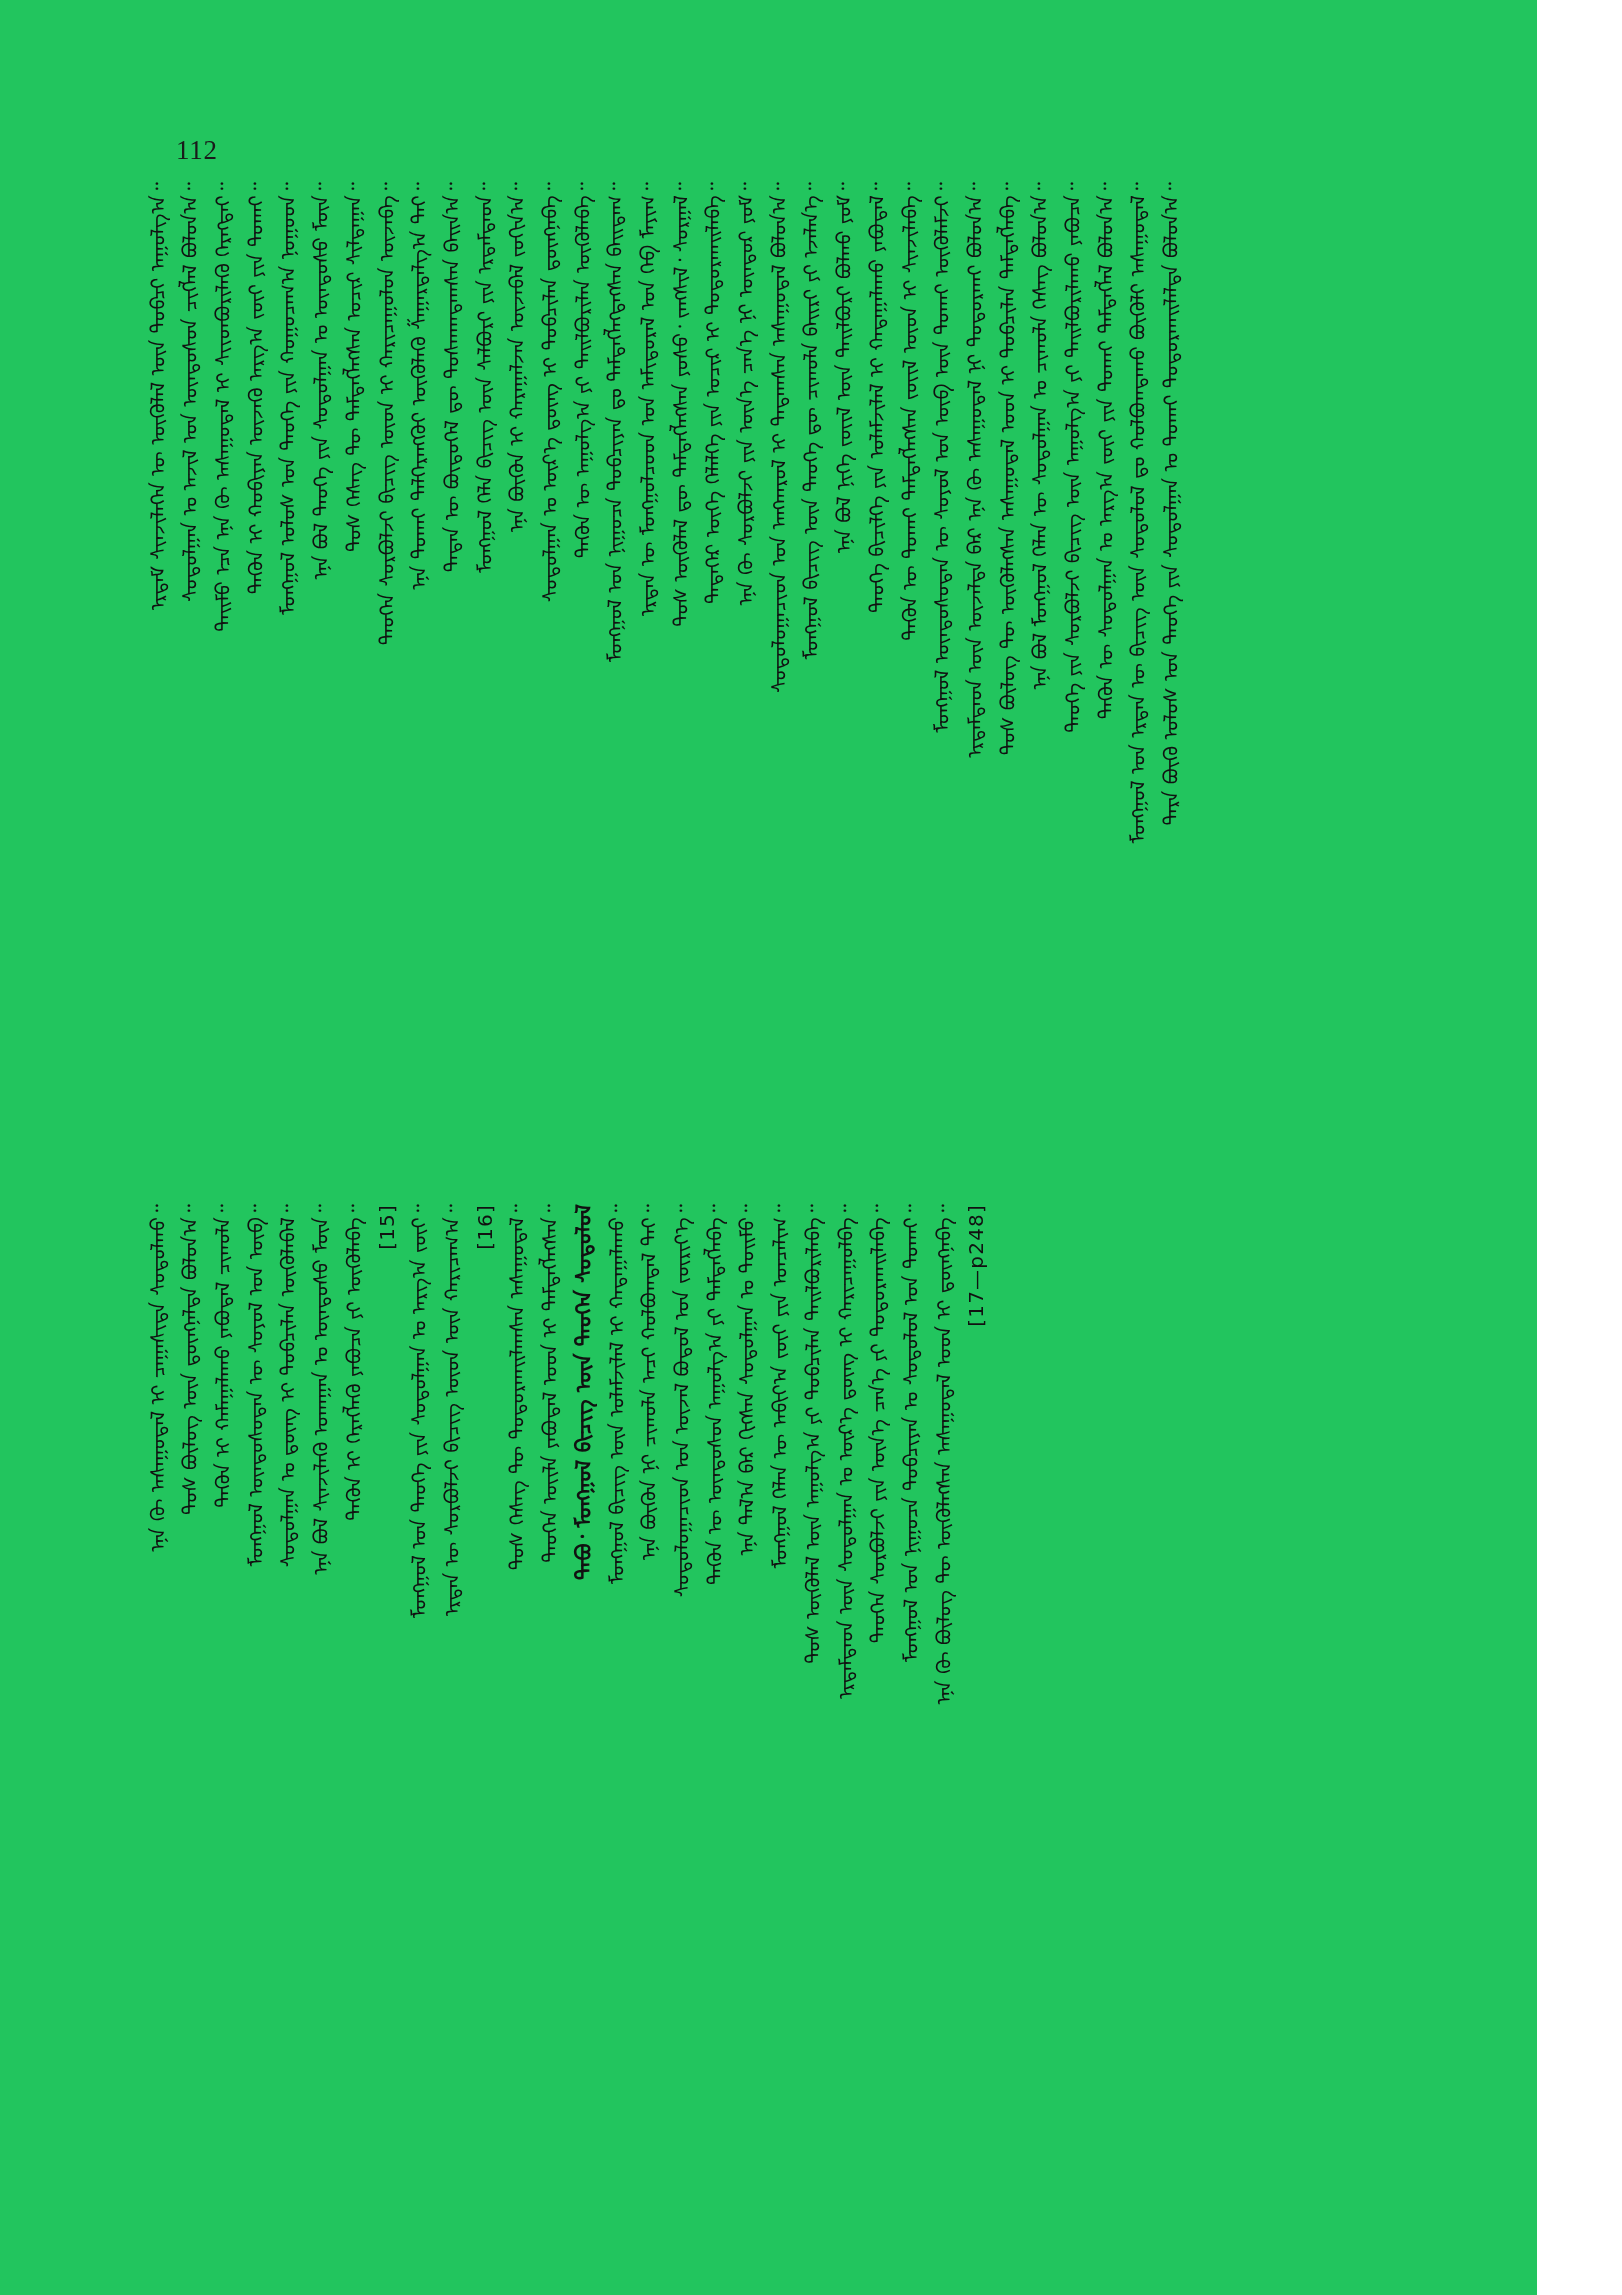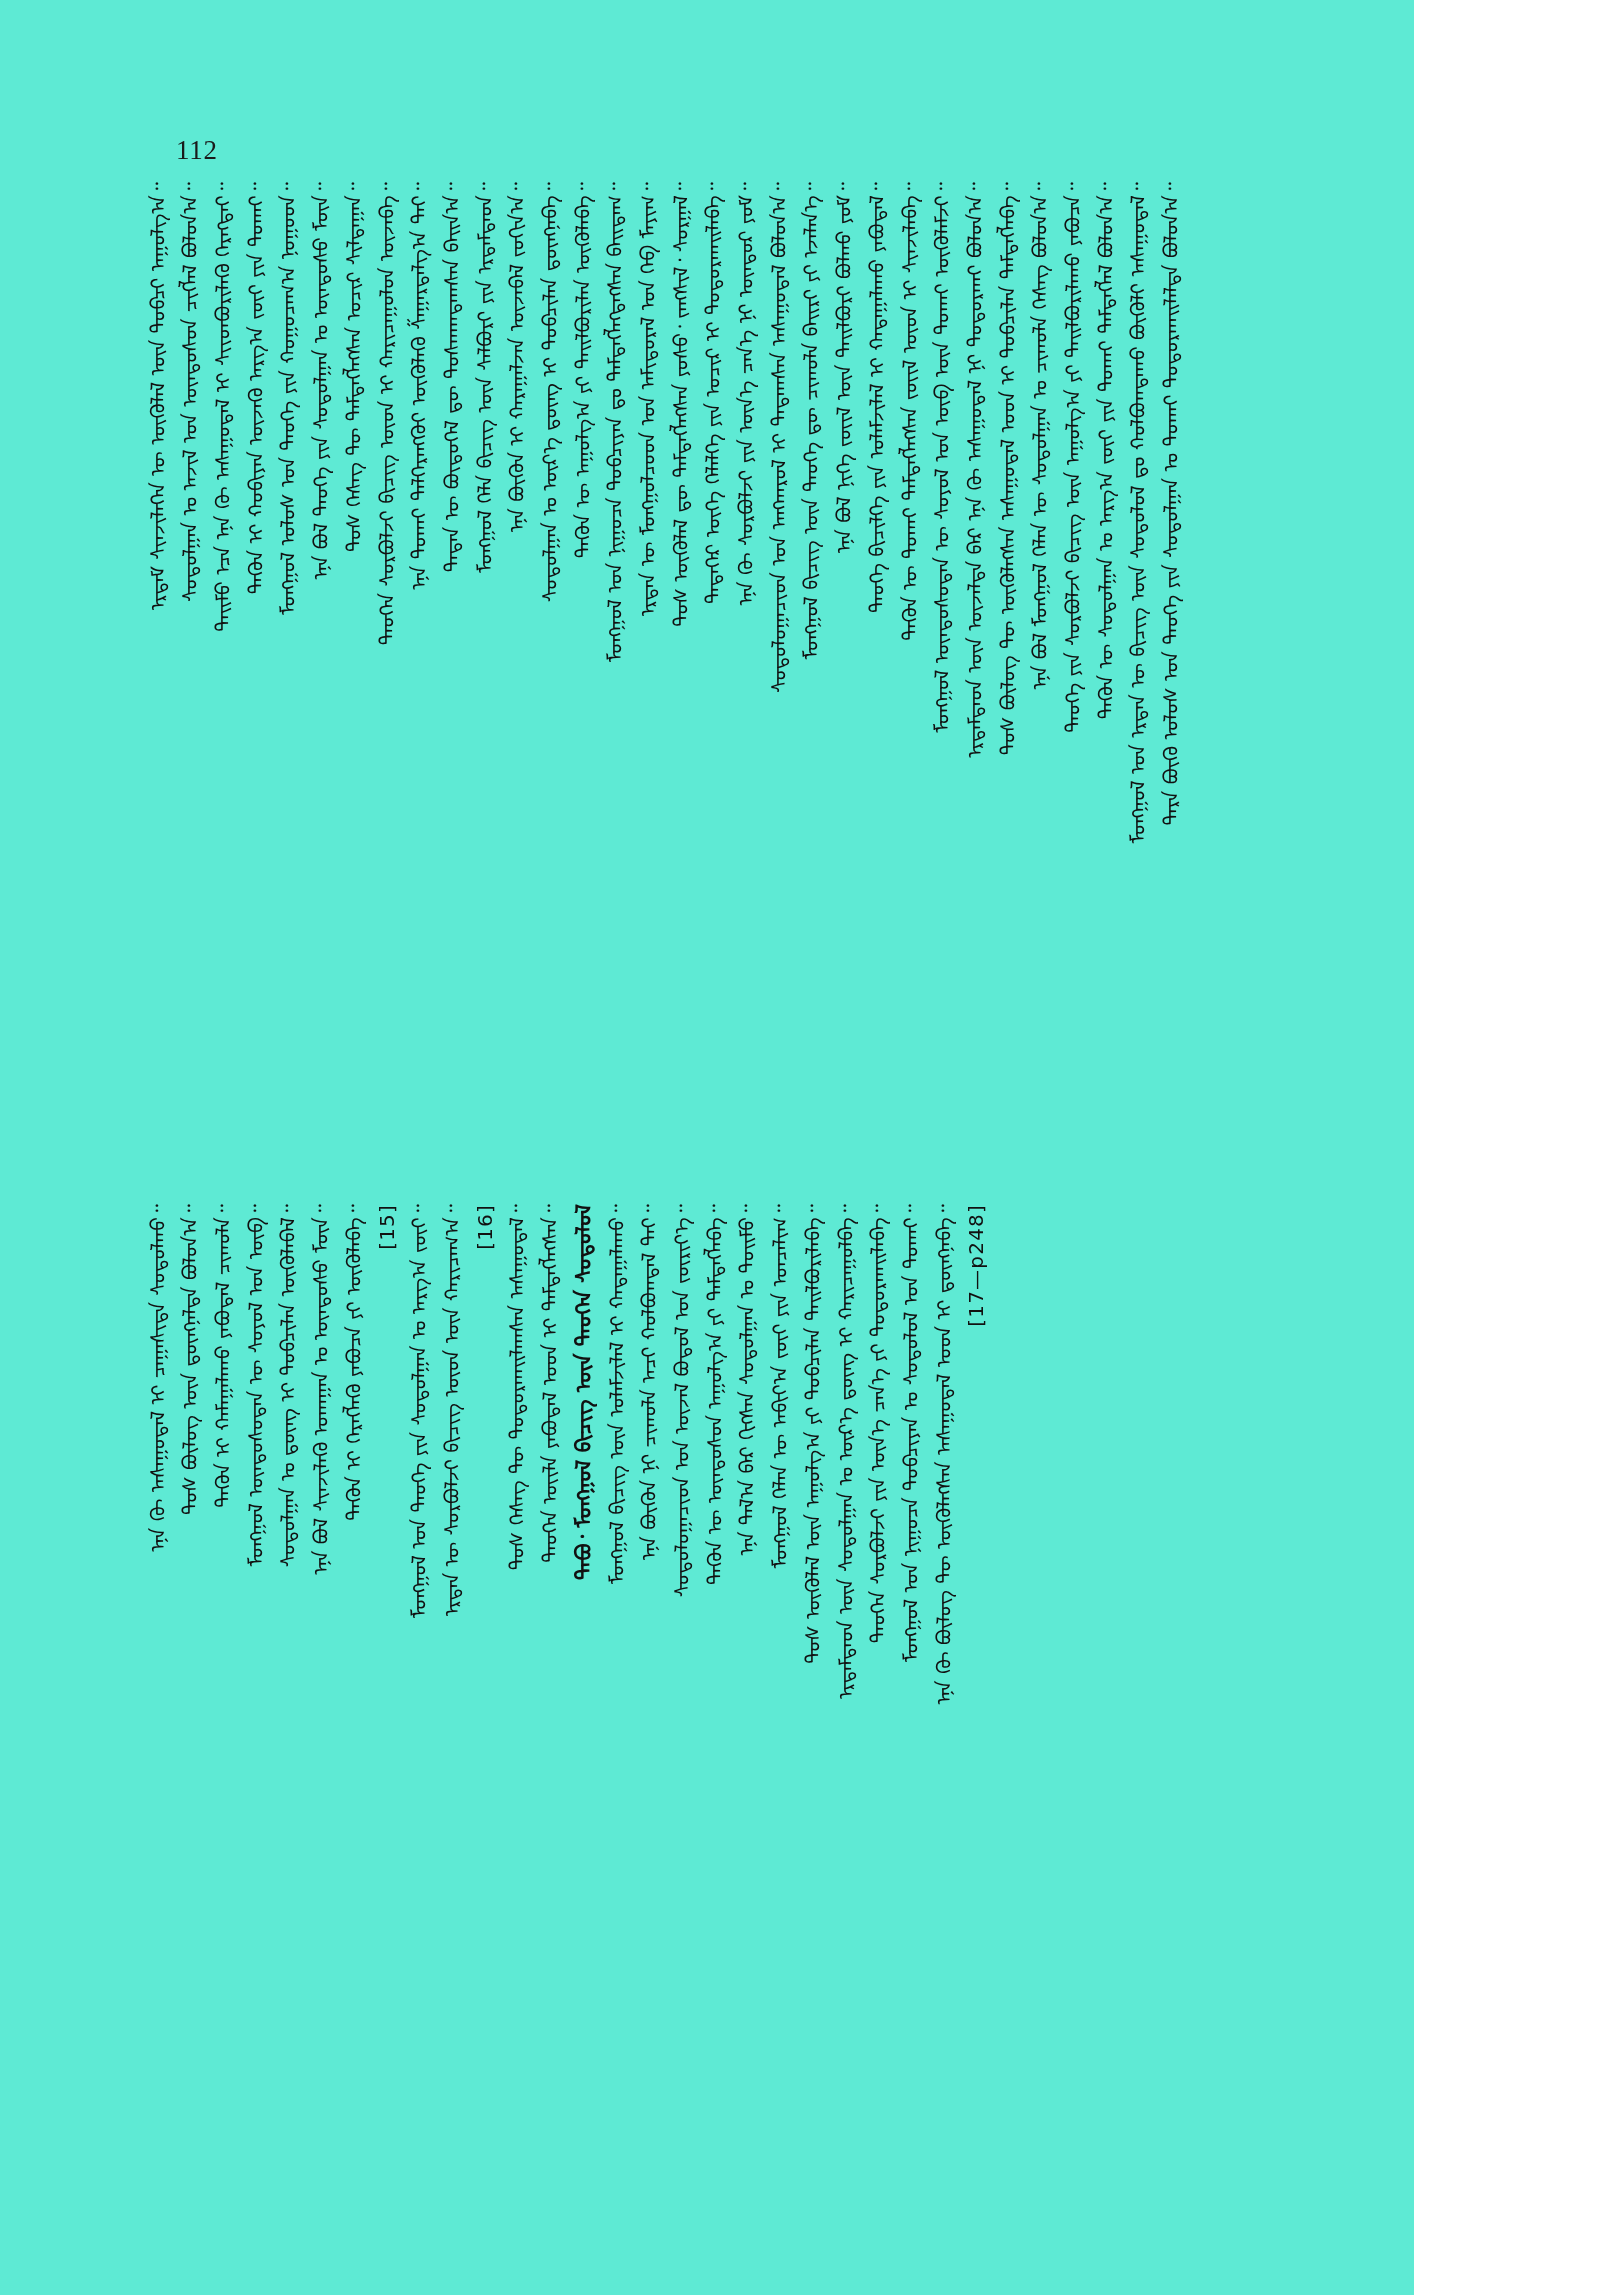--- a/index.html
+++ b/index.html
@@ -5,23 +5,23 @@
   html, body {
     margin: 0;
     padding: 0;
     background: #ffffff;
   }
   body {
     font-family: "Liberation Serif", serif;
   }
   .page {
     position: relative;
-    width: 1414px;
+    width: 1537px;
     height: 2295px;
-    background: #5eead4;
+    background: #22c55e;
     overflow: hidden;
   }
   .page-number {
     position: absolute;
     left: 176px;
     top: 135px;
     font-size: 27px;
     color: #1a1a1a;
     font-family: "Liberation Serif", serif;
     letter-spacing: 0.8px;

